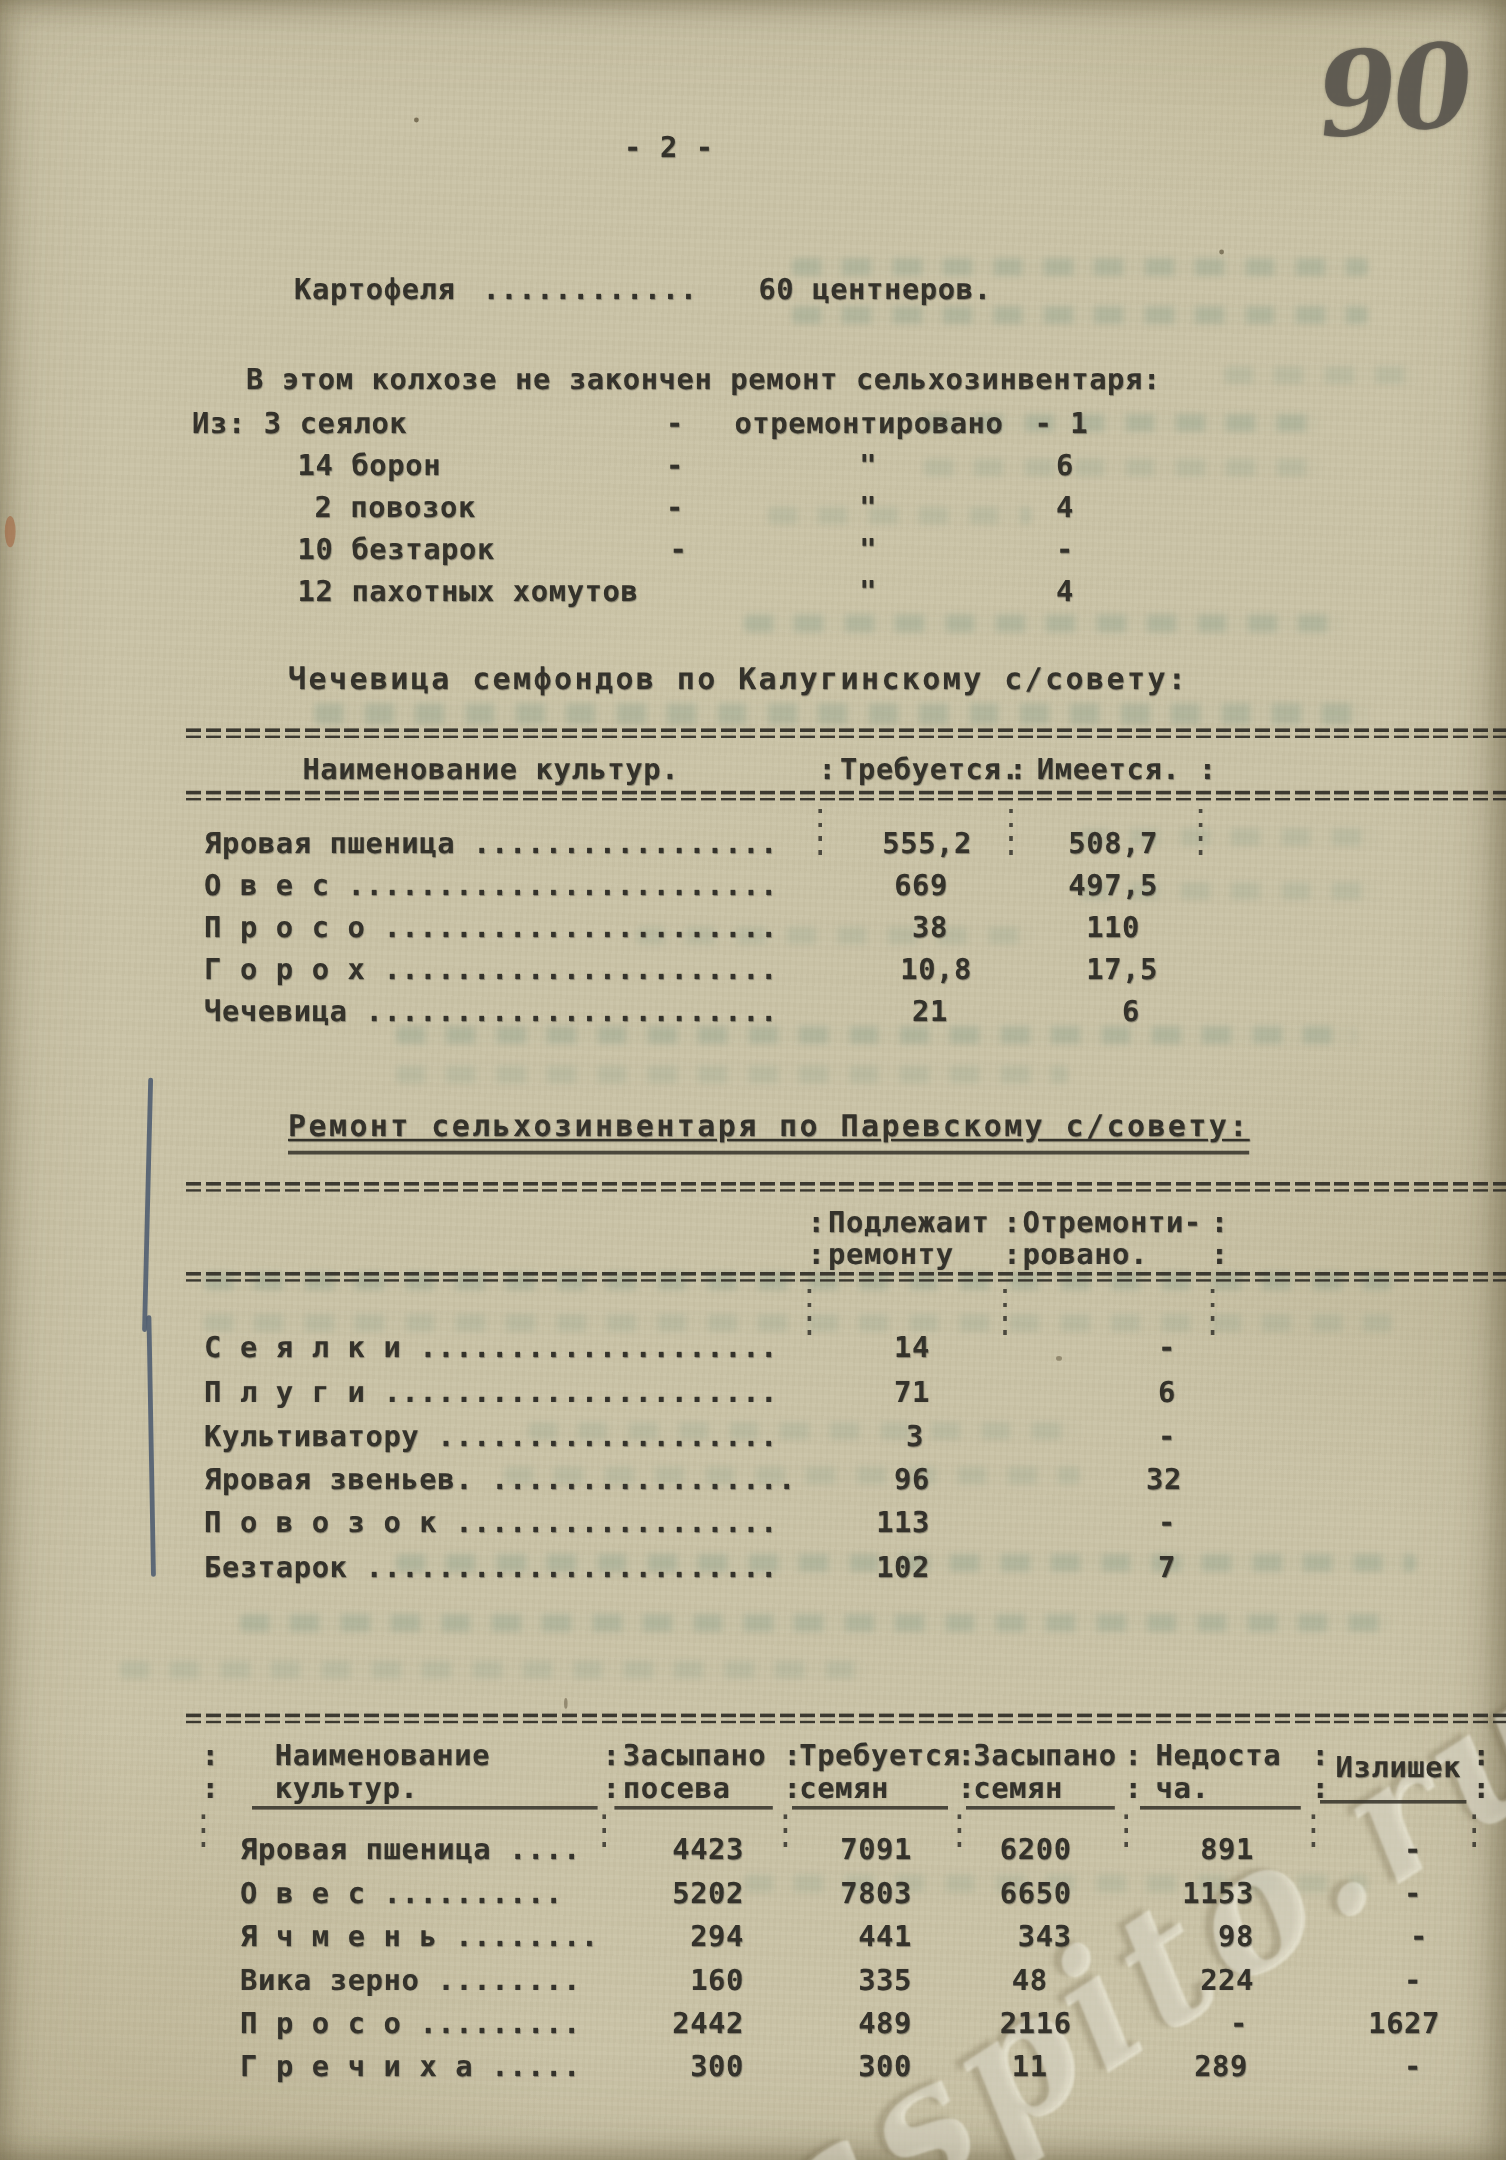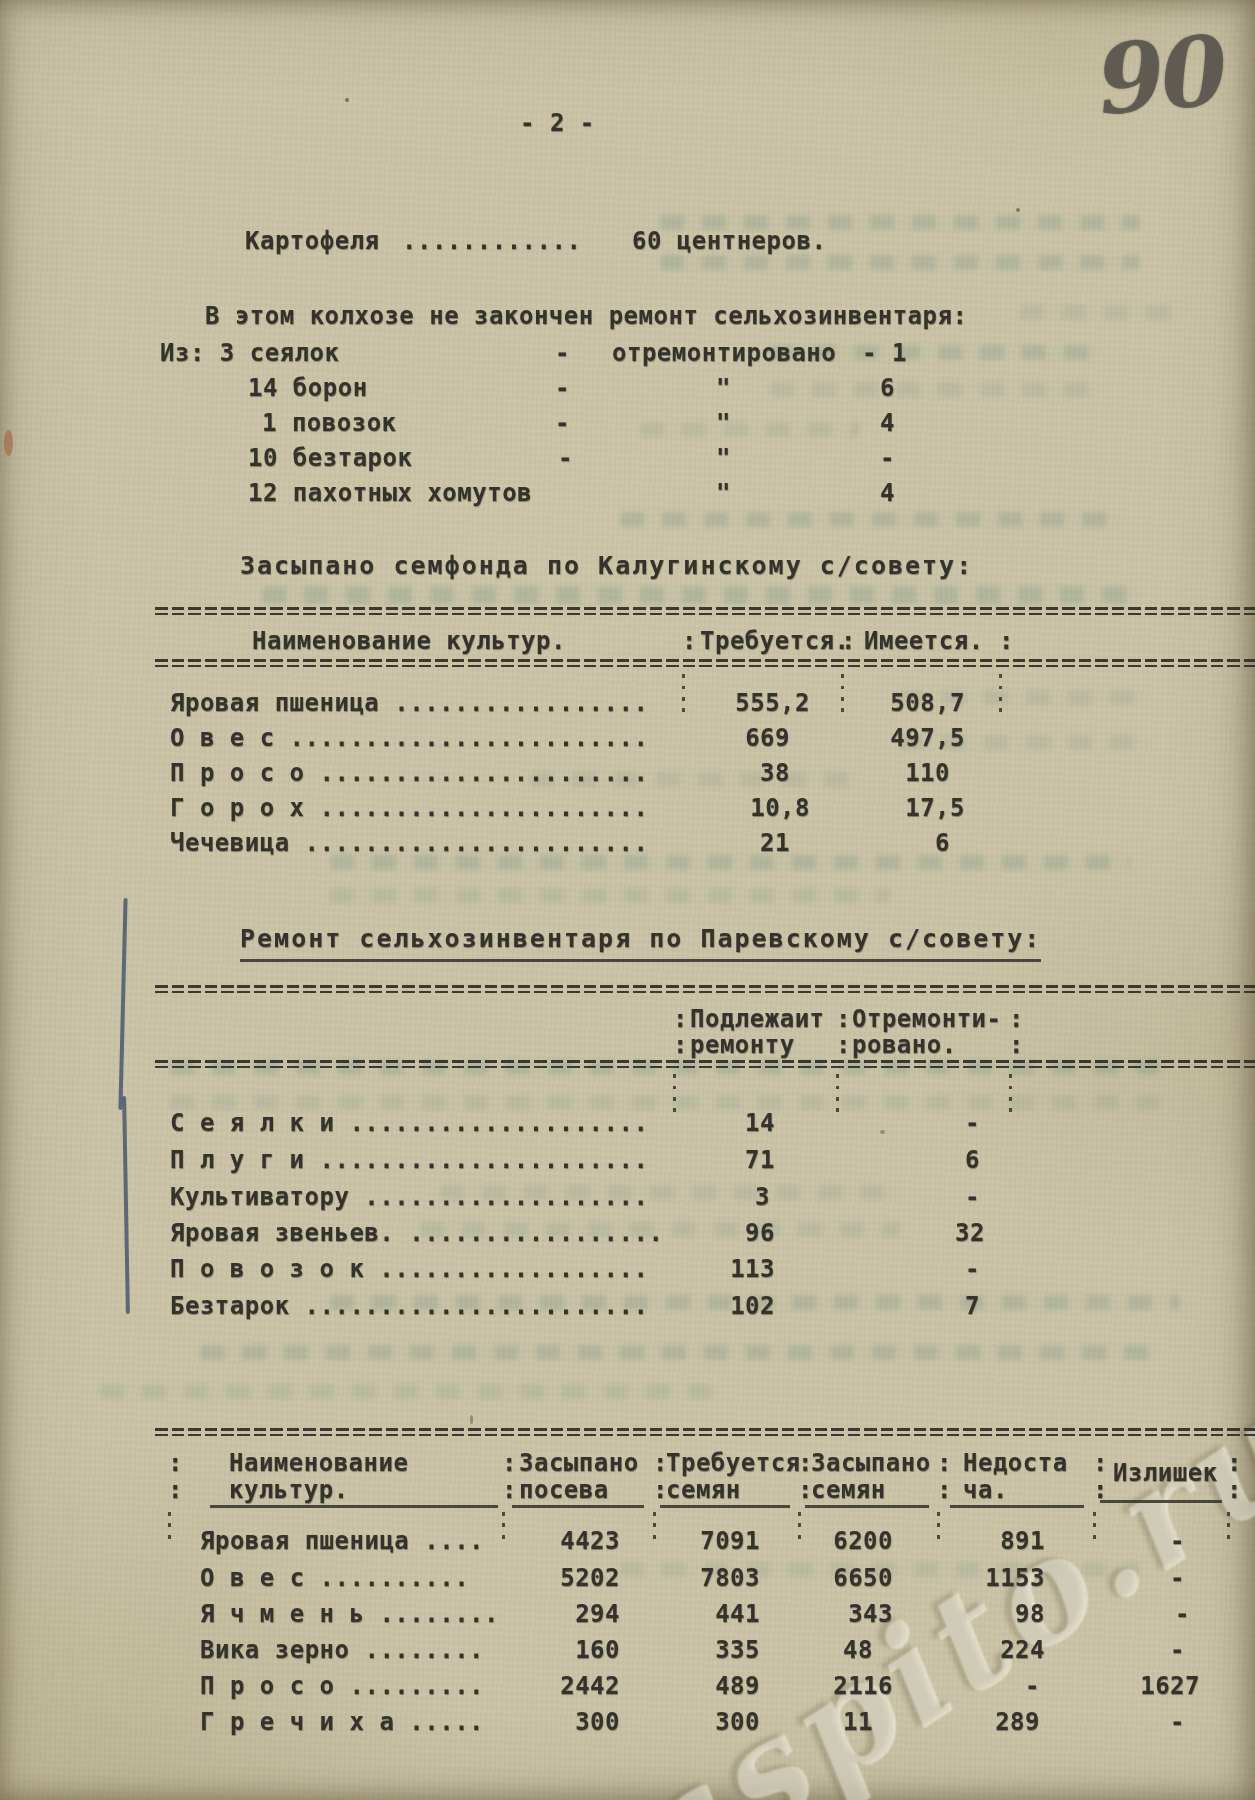--- a/index.html
+++ b/index.html
@@ -23,21 +23,21 @@
   }
   .tw{
     position:absolute;
     font:700 24px/1.12 "DejaVu Sans Mono",monospace;
     color:#34322b;
     text-shadow:0.5px 0.6px 0.8px rgba(45,42,33,.45);
     letter-spacing:.5px;
     white-space:pre;
   }
   .title{font-size:25px;letter-spacing:2px;}
-  .underl{border-bottom:3px solid rgba(50,48,40,.85);padding-bottom:6px;}
+  .underl{border-bottom:3px solid rgba(50,48,40,.85);padding-bottom:6px;text-decoration:underline;}
   .num{text-align:right;}
   .ruler{position:absolute;left:155px;width:1100px;height:10px;}
   .ruler::before,.ruler::after{
     content:"";position:absolute;left:0;right:0;height:2.8px;
     background:repeating-linear-gradient(90deg, rgba(47,45,38,.92) 0 12.5px, transparent 12.5px 16.5px);
   }
   .ruler::after{top:5.6px;}
   .vd{position:absolute;width:3.2px;
     background:repeating-linear-gradient(180deg,#35332c 0 3.8px, transparent 3.8px 11.5px);
     opacity:.85;}
@@ -118,38 +118,38 @@
     <span class="tw" style="left:612px;top:340px">отремонтировано</span>
     <span class="tw" style="left:862px;top:340px">- 1</span>
   </div>
   <div>
     <span class="tw" style="left:248px;top:375px">14 борон</span>
     <span class="tw" style="left:555px;top:375px">-</span>
     <span class="tw" style="left:716px;top:375px">"</span>
     <span class="tw" style="left:880px;top:375px">6</span>
   </div>
   <div>
-    <span class="tw" style="left:262px;top:410px">1 повозок</span>
+    <span class="tw" style="left:262px;top:410px">2 повозок</span>
     <span class="tw" style="left:555px;top:410px">-</span>
     <span class="tw" style="left:716px;top:410px">"</span>
     <span class="tw" style="left:880px;top:410px">4</span>
   </div>
   <div>
     <span class="tw" style="left:248px;top:445px">10 безтарок</span>
     <span class="tw" style="left:558px;top:445px">-</span>
     <span class="tw" style="left:716px;top:445px">"</span>
     <span class="tw" style="left:880px;top:445px">-</span>
   </div>
   <div>
     <span class="tw" style="left:248px;top:480px">12 пахотных хомутов</span>
     <span class="tw" style="left:716px;top:480px">"</span>
     <span class="tw" style="left:880px;top:480px">4</span>
   </div>
 
-  <span class="tw title" style="left:240px;top:552px">Засыпано семфонда по Калугинскому с/совету:</span>
+  <span class="tw title" style="left:240px;top:552px">Чечевица семфондов по Калугинскому с/совету:</span>
 
   <div class="ruler" style="top:607px"></div>
   <span class="tw" style="left:252px;top:628px">Наименование культур.</span>
   <span class="tw" style="left:682px;top:628px">:</span>
   <span class="tw" style="left:700px;top:628px">Требуется.</span>
   <span class="tw" style="left:841px;top:628px">:</span>
   <span class="tw" style="left:864px;top:628px">Имеется.</span>
   <span class="tw" style="left:999px;top:628px">:</span>
   <div class="ruler" style="top:659px"></div>
   <div class="vd" style="left:682px;top:674px;height:46px"></div>

